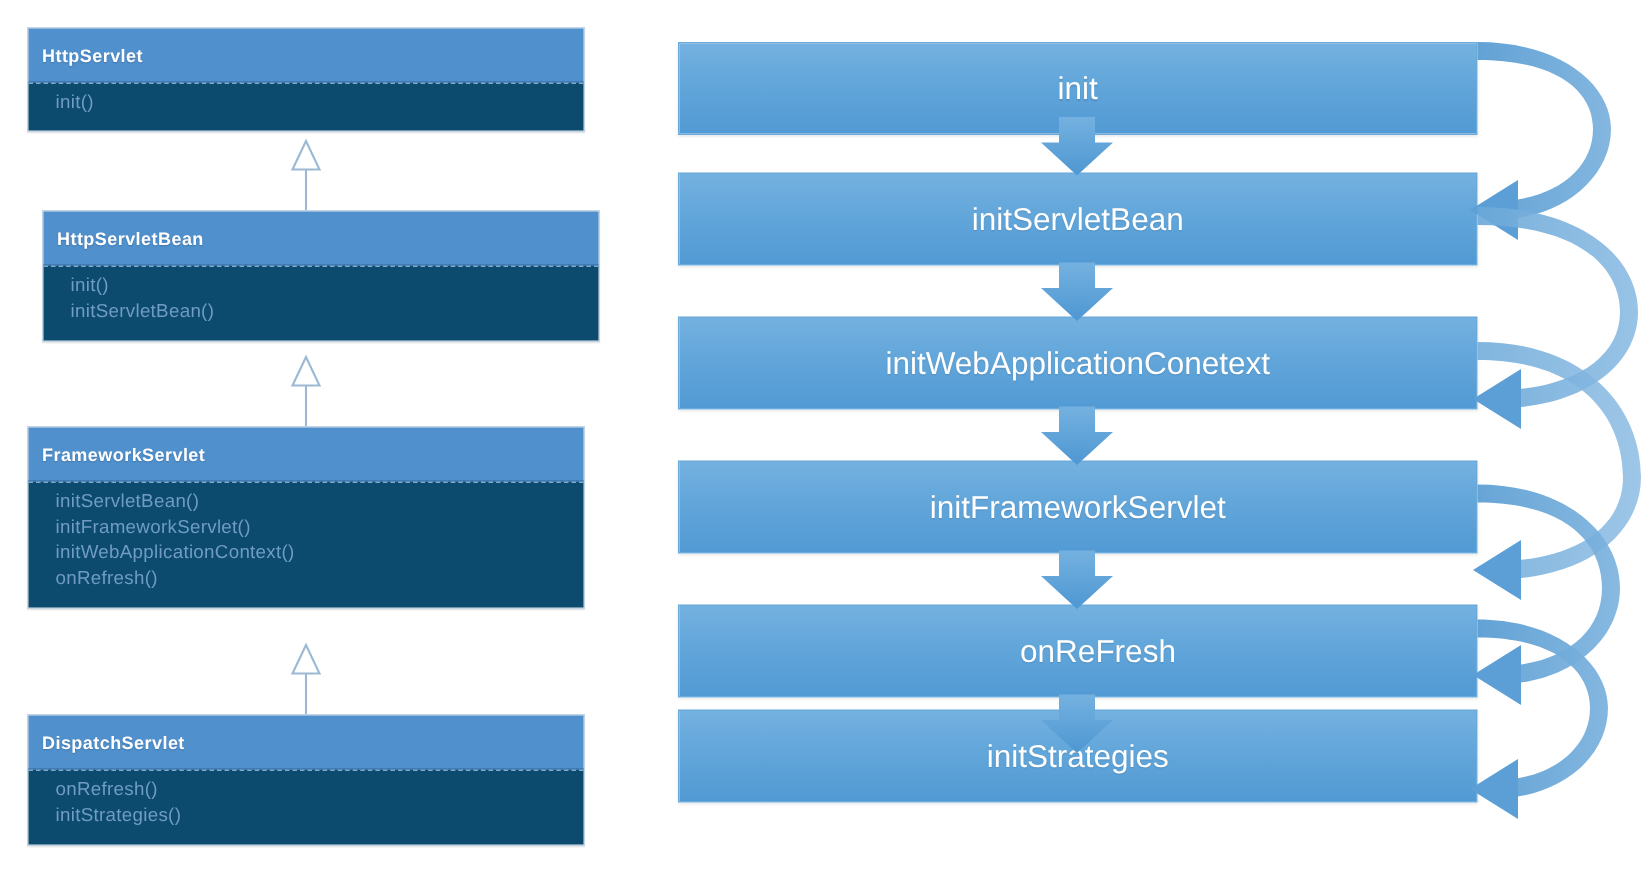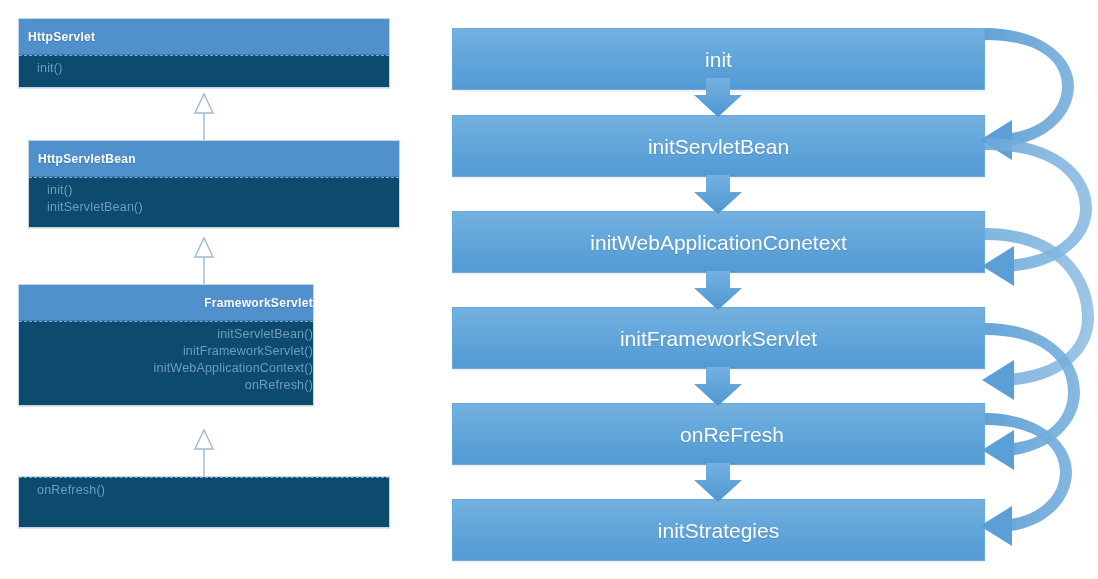--- a/index.html
+++ b/index.html
@@ -113,32 +113,34 @@
           <div class="uml-method">init()</div>
         </div>
       </div>
       <div class="uml-class" style="left: 28px; top: 140px; width: 372px;">
         <div class="uml-header">HttpServletBean</div>
         <div class="uml-body" style="height: 50px;">
           <div class="uml-method">init()</div>
           <div class="uml-method">initServletBean()</div>
         </div>
       </div>
-      <div class="uml-class" style="left: 18px; top: 284px; width: 296px; text-align: right;">
+      <div class="uml-class" style="left: 18px; top: 284px; width: 372px;">
         <div class="uml-header">FrameworkServlet</div>
         <div class="uml-body" style="height: 84px;">
           <div class="uml-method">initServletBean()</div>
           <div class="uml-method">initFrameworkServlet()</div>
           <div class="uml-method">initWebApplicationContext()</div>
           <div class="uml-method">onRefresh()</div>
         </div>
       </div>
       <div class="uml-class" style="left: 18px; top: 476px; width: 372px;">
+        <div class="uml-header">DispatchServlet</div>
         <div class="uml-body" style="height: 50px;">
           <div class="uml-method">onRefresh()</div>
+          <div class="uml-method">initStrategies()</div>
         </div>
       </div>
     </div>
 
   <svg class="flow-svg" viewBox="0 0 1098 579" xmlns="http://www.w3.org/2000/svg">
     <g stroke="#9cb9d4" stroke-width="1.4" fill="#ffffff">
 
       <line x1="204" y1="140" x2="204" y2="113"></line>
       <polygon points="204,94 213,113 195,113"></polygon>
 
@@ -149,21 +151,21 @@
       <polygon points="204,430 213,449 195,449"></polygon>
     </g>
   </svg>
 
   <div id="flow-layer">
       <div class="flow-box" style="top: 28px;">init</div>
       <div class="flow-box" style="top: 115px;">initServletBean</div>
       <div class="flow-box" style="top: 211px;">initWebApplicationConetext</div>
       <div class="flow-box" style="top: 307px;">initFrameworkServlet</div>
       <div class="flow-box" style="top: 403px; padding-left: 27px;">onReFresh</div>
-      <div class="flow-box" style="top: 499px;">initStrategies</div>
+      <div class="flow-box" style="top: 473px;">initStrategies</div>
     </div>
 
   <svg class="flow-svg" viewBox="0 0 1098 579" xmlns="http://www.w3.org/2000/svg">
     <defs>
       <linearGradient id="gArrow" x1="0" y1="0" x2="0" y2="1">
         <stop offset="0%" stop-color="#74b1e0"></stop>
         <stop offset="100%" stop-color="#4e97d2"></stop>
       </linearGradient>
       <linearGradient id="gLoopA" x1="0" y1="0" x2="1" y2="0">
         <stop offset="0%" stop-color="#5a9dd3"></stop>

